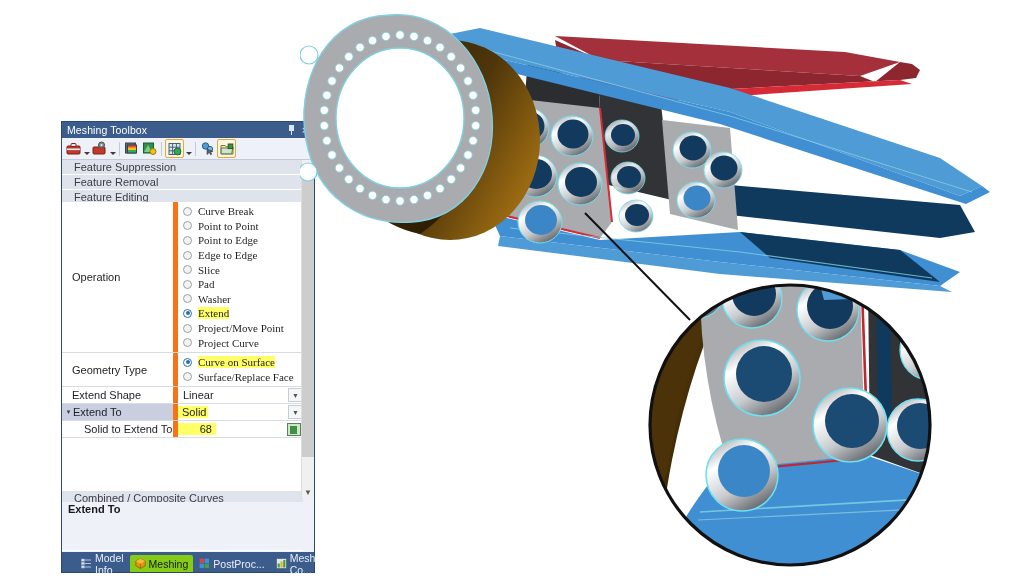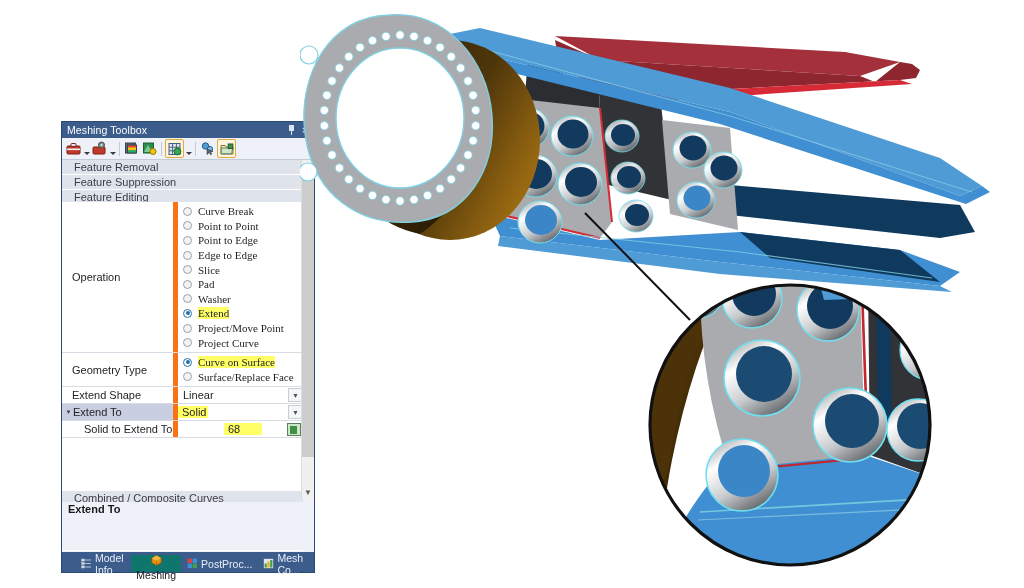--- a/index.html
+++ b/index.html
@@ -108,21 +108,21 @@
   
   #tabbar{
     position:absolute;left:0;right:0;bottom:0;height:20px;
     background:#3c5c8c;display:flex;align-items:flex-end;
     padding-left:14px;gap:1px;
   }
   .tab{
     height:17px;display:flex;align-items:center;gap:3px;padding:0 5px;
     font-size:10.5px;color:#e9eefa;border-radius:2px 2px 0 0;
   }
-  .tab.active{background:#0f766e;color:#17171c;flex-direction:column;}
+  .tab.active{background:#84cc16;color:#17171c;}
   .tabicon{width:11px;height:11px;flex:none;position:relative;}
 
   
   #cad{position:absolute;left:300px;top:0;width:724px;height:588px;}
 </style>
 </head>
 <body>
 
 <div id="toolbox">
 
@@ -192,22 +192,22 @@
       <svg width="14" height="14" viewBox="0 0 14 14">
           <path d="M1 3.5 h4.2 l1 1.3 H13 V12 H1 Z" fill="#f5e7b8" stroke="#8a7230"></path>
           <path d="M1.2 6 H12.8 L11.6 11.8 H1.2 Z" fill="#cfe6c8" stroke="#5d7f5d"></path>
           <rect x="8.2" y="2" width="4.6" height="4.6" fill="#3f9040" stroke="#1d5c30"></rect>
         </svg>
     </span>
   </div>
 
   <div id="listarea">
 
+    <div class="catrow">Feature Suppression</div>
     <div class="catrow">Feature Removal</div>
-    <div class="catrow">Feature Suppression</div>
     <div class="catrow">Feature Editing</div>
     <div class="catrow sel">Geometry Editing</div>
 
     <div id="grid">
 
       <div class="prow">
         <div class="plabel">Operation</div>
         <div class="pval">
           <div class="optblock">
             <div class="opt">
@@ -287,26 +287,26 @@
         </div>
         <div class="pval" style="background:#fff;">
           <div class="combo">
             <span class="txt hl" style="flex:none;padding-left:4px;padding-right:2px;">Solid</span>
             <span style="flex:1"></span>
             <span class="drop">▼</span>
           </div>
         </div>
       </div>
 
-      <div class="prow" style="height:16px;gap:46px;">
+      <div class="prow" style="height:16px;">
         <div class="plabel" style="padding-left:22px;">
           <span>Solid to Extend To</span>
         </div>
         <div class="pval">
-          <span class="hl" style="padding:0 4px;min-width:30px;">68</span>
+          <span class="hl" style="padding:0 4px;min-width:30px;text-align:right;">68</span>
           <span style="flex:1"></span>
           <span class="pickbtn"></span>
         </div>
       </div>
     </div>
 
     <div style="position:absolute;left:0;top:331px;width:241px;">
       <div class="catrow">Combined / Composite Curves</div>
       <div class="catrow">Combined / Boundary Surfaces</div>
       <div class="catrow">Mesh Sizing</div>

